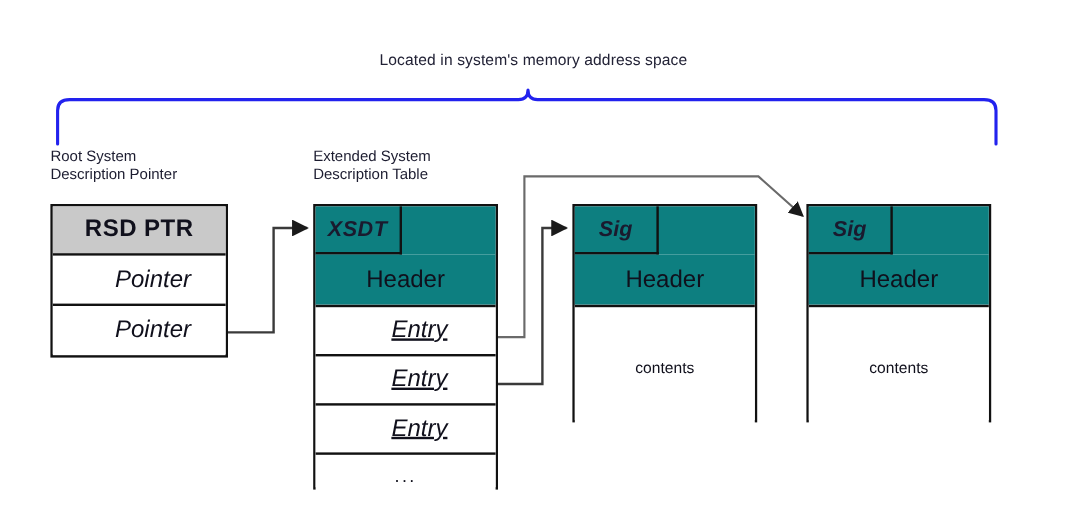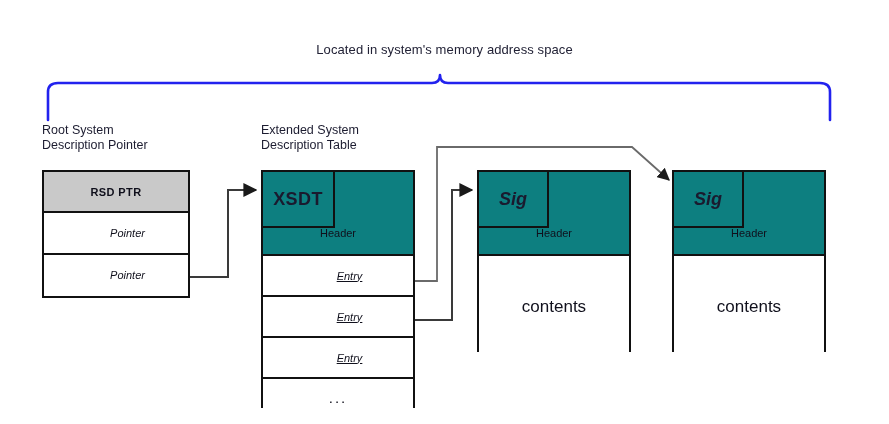--- a/index.html
+++ b/index.html
@@ -64,21 +64,21 @@
     border: 2.5px solid #111111;
     box-sizing: border-box;
     background: #ffffff;
   }
   .trow {
     box-sizing: border-box;
     width: 100%;
     display: flex;
     align-items: center;
     justify-content: center;
-    font-size: 11px;
+    font-size: 20px;
     color: #10101c;
   }
   .trow.divider-top { border-top: 2px solid #111111; }
 
   .fill-gray { background: #c9c9c9; }
   .fill-teal { background: #0d7f80; }
   .fill-white { background: #ffffff; }
 
   .t-bold { font-weight: bold; letter-spacing: 0.4px; }
   .t-italic { font-style: italic; padding-left: 23px; }
@@ -94,44 +94,45 @@
   #xsdt-box { left: 261px; top: 142px; width: 154px; height: 238px; }
   .sig-strip {
     position: relative;
     width: 100%;
     height: 40px;
     box-sizing: border-box;
   }
   .sig-cell {
     position: absolute;
     left: 0; top: 0;
-    height: 56px;
+    height: 40px;
     box-sizing: border-box;
     border-right: 2px solid #111111;
     border-bottom: 2px solid #111111;
     display: flex;
     align-items: center;
     justify-content: center;
     font-size: 18px;
+    font-style: italic;
   }
   #xsdt-box .sig-cell { width: 72px; }
   #xsdt-box .hdr { height: 42px; }
   #xsdt-box .ent { height: 41px; text-decoration: underline; }
   #xsdt-box .dots { height: 39px; font-size: 15px; letter-spacing: 2px; }
 
   
   .sigtable { width: 154px; height: 182px; top: 142px; }
   #table3-box { left: 477px; }
   #table4-box { left: 672px; }
   .sigtable .sig-cell { width: 70px; }
   .sigtable .hdr { height: 42px; }
   .sigtable .body {
     height: 103px;
     border-top: 2.5px solid #111111;
-    font-size: 17px;
+    font-size: 13px;
   }
 </style>
 </head>
 <body>
 
 <div id="diagram-root">
 
   <div class="caption" id="scope-caption">Located in system's memory address space</div>
 
   <svg id="vector-layer" viewBox="0 0 889 424" width="889" height="424">

